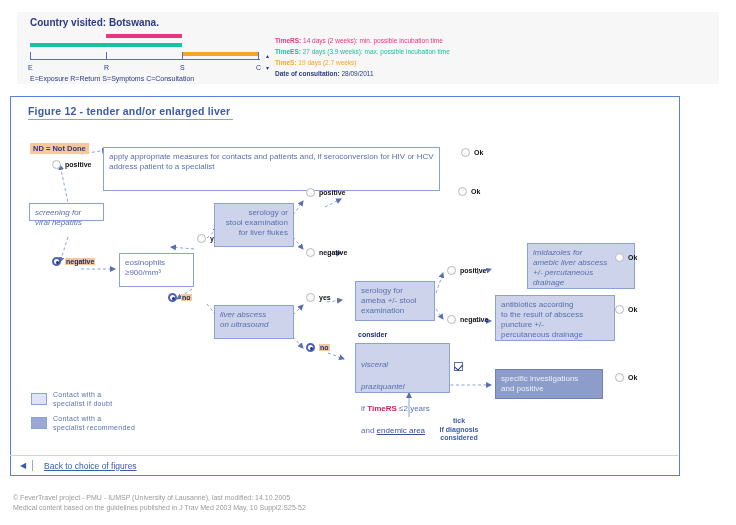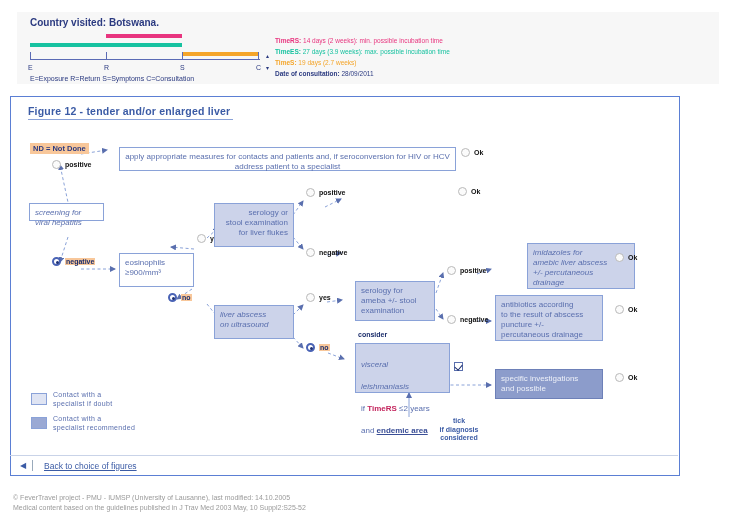--- a/index.html
+++ b/index.html
@@ -235,21 +235,21 @@
       </g>
       <g stroke="#8aa2d8" stroke-width="1" fill="none">
         <path d="M398,320 L398,296" marker-end="url(#ah)"></path>
       </g>
     </svg>
 
     <div class="fig-title">Figure 12 - tender and/or enlarged liver</div>
 
     <div class="nd-badge" style="left:19px;top:46px;">ND = Not Done</div>
 
-    <div class="box box-white" style="left:108px;top:50px;width:337px;height:24px;text-align:center;">apply appropriate measures for contacts and patients and, if seroconversion for HIV or HCV
+    <div class="box box-white" style="left:92px;top:50px;width:337px;height:44px;">apply appropriate measures for contacts and patients and, if seroconversion for HIV or HCV
 address patient to a specialist</div>
     <div class="radio" style="left:450px;top:51px;"></div>
     <div class="rlabel" style="left:463px;top:52px;">Ok</div>
 
     <div class="radio" style="left:41px;top:63px;"></div>
     <div class="rlabel" style="left:54px;top:64px;">positive</div>
 
     <div class="box box-white ital" style="left:18px;top:106px;width:75px;height:18px;"><span>screening for
 viral hepatitis</span></div>
 
@@ -298,43 +298,43 @@
     <div class="radio" style="left:436px;top:218px;"></div>
     <div class="rlabel" style="left:449px;top:219px;">negative</div>
 
     <div class="box box-light" style="left:484px;top:146px;width:108px;height:46px;margin-left:32px;"><span class="ital">imidazoles for
 amebic liver abscess
 +/- percutaneous
 drainage</span></div>
     <div class="radio" style="left:604px;top:156px;"></div>
     <div class="rlabel" style="left:617px;top:157px;">Ok</div>
 
-    <div class="box box-light" style="left:484px;top:198px;width:108px;height:46px;"><span>antibiotics according
+    <div class="box box-light" style="left:484px;top:198px;width:120px;height:46px;"><span>antibiotics according
 to the result of abscess
 puncture +/-
 percutaneous drainage</span></div>
     <div class="radio" style="left:604px;top:208px;"></div>
     <div class="rlabel" style="left:617px;top:209px;">Ok</div>
 
     <div class="consider-note" style="left:347px;top:234px;">consider</div>
 
     <div class="box box-light" style="left:344px;top:246px;width:95px;height:50px;line-height:11px;">
       <div class="ital">visceral</div>
-      <div class="ital">leishmaniasis</div>
+      <div class="ital">praziquantel</div>
       <div><span>if </span><span style="color:#c4265e;font-weight:bold;">TimeRS</span><span> ≤2 years</span></div>
-      <div><span>and </span><span style="font-weight:bold;text-decoration:underline;color:#3a4e96;">endemic area</span></div>
+      <div><span>and </span><span style="font-weight:normal;text-decoration:underline;color:#3a4e96;">endemic area</span></div>
     </div>
 
     <div class="chk" style="left:443px;top:265px;"></div>
     <div class="tick-note" style="left:415px;top:320px;width:66px;">tick
 if diagnosis
 considered</div>
 
     <div class="box box-dark" style="left:484px;top:272px;width:108px;height:30px;">specific investigations
-and possible</div>
+and positive</div>
     <div class="radio" style="left:604px;top:276px;"></div>
     <div class="rlabel" style="left:617px;top:277px;">Ok</div>
 
     <div class="lg-sw light" style="left:20px;top:296px;"></div>
     <div class="lg-txt" style="left:42px;top:294px;">Contact with a
 specialist if doubt</div>
     <div class="lg-sw dark" style="left:20px;top:320px;"></div>
     <div class="lg-txt" style="left:42px;top:318px;">Contact with a
 specialist recommended</div>
   </div>

